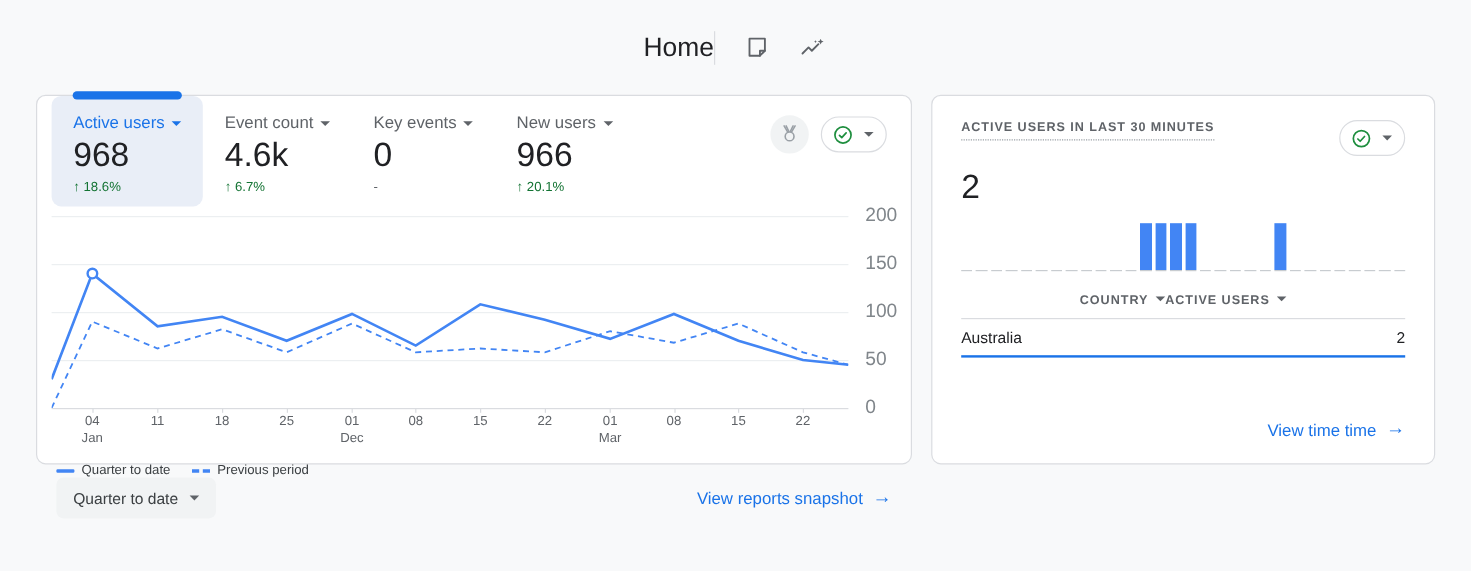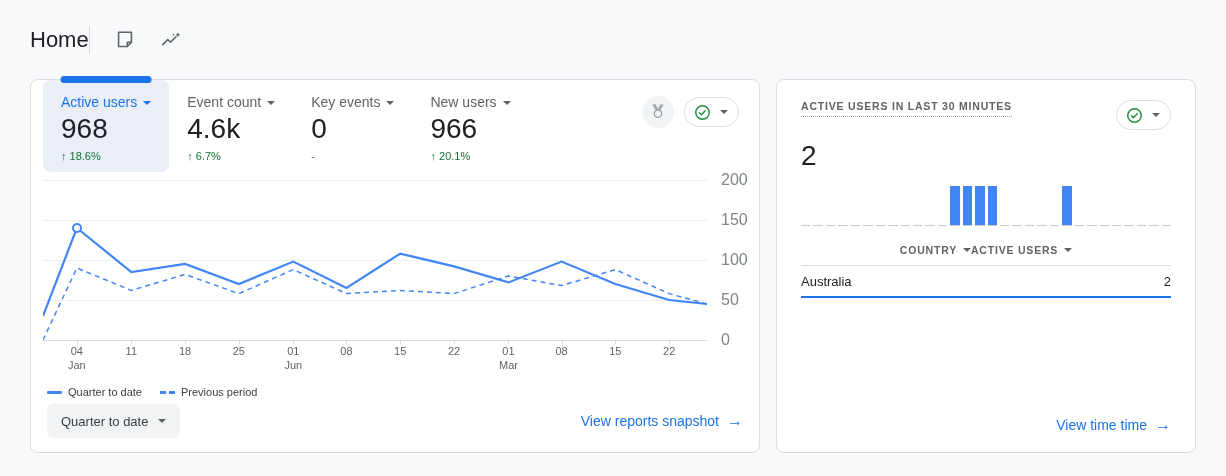--- a/index.html
+++ b/index.html
@@ -2,31 +2,31 @@
 <html><head>
 <meta charset="utf-8">
 <style>
   * { box-sizing: border-box; margin: 0; padding: 0; }
   html,body { width:1226px; height:476px; overflow:hidden; }
   body {
     font-family: "Liberation Sans", sans-serif;
     background:#f8f9fa; color:#202124;
   }
   
-  header { display:flex; align-items:center; justify-content:flex-start;
+  header { display:flex; align-items:center; justify-content:center;
            padding:18px 30px 0 30px; height:62px; }
   .page-title { font-size:22px; font-weight:400; color:#202124; }
   .header-actions { display:flex; align-items:center; gap:20px; }
   .vdiv { width:1px; height:28px; background:#dadce0; margin-right:2px; }
   .icon-btn { background:none; border:none; cursor:pointer; width:26px; height:26px;
               display:flex; align-items:center; justify-content:center; }
   .icon-btn svg { stroke:#5f6368; fill:none; stroke-width:1.7; stroke-linecap:round; stroke-linejoin:round; }
   
   main { display:flex; gap:16px; padding:17px 30px 0 30px; }
-  .card { background:#fff; border:1px solid #dadce0; border-radius:8px; height:374px;
+  .card { background:#fff; border:1px solid #dadce0; border-radius:8px; height:308px;
           display:flex; flex-direction:column; }
   .card.left { width:730px; }
   .card.right { flex:1; padding:20px 24px 18px 24px; }
   
   .metrics-row { display:flex; align-items:flex-start; padding:0 12px; }
   .metric { position:relative; padding:14px 18px 10px 18px; border-radius:8px; cursor:pointer; }
   .metric.selected { background:#e9eef7; }
   .metric.selected::before { content:""; position:absolute; top:-4px; left:50%;
       transform:translateX(-50%); width:72%; height:7px; background:#1a73e8; border-radius:4px; }
   .metric-label { font-size:14px; color:#5f6368; white-space:nowrap; }
@@ -207,21 +207,21 @@
             <div>11</div>
           </div>
           <div class="xlabel" style="left: 21.4%;">
             <div>18</div>
           </div>
           <div class="xlabel" style="left: 29.5%;">
             <div>25</div>
           </div>
           <div class="xlabel" style="left: 37.7%;">
             <div>01</div>
-            <div>Jun</div>
+            <div>Dec</div>
           </div>
           <div class="xlabel" style="left: 45.7%;">
             <div>08</div>
           </div>
           <div class="xlabel" style="left: 53.8%;">
             <div>15</div>
           </div>
           <div class="xlabel" style="left: 61.9%;">
             <div>22</div>
           </div>

